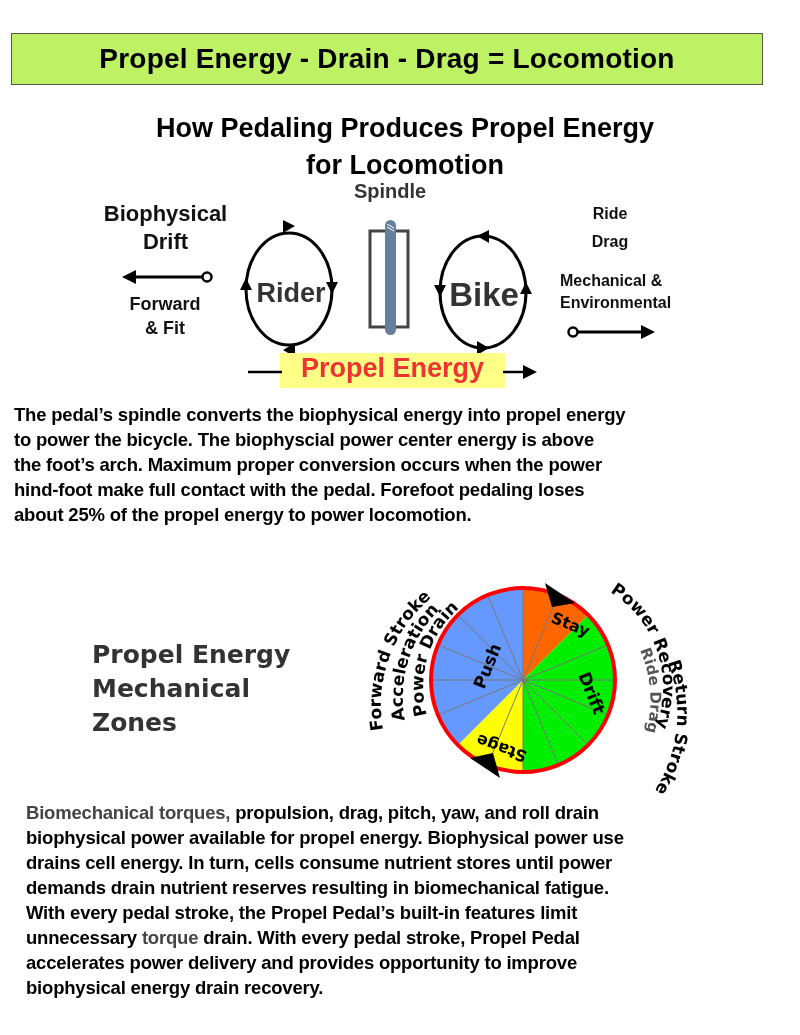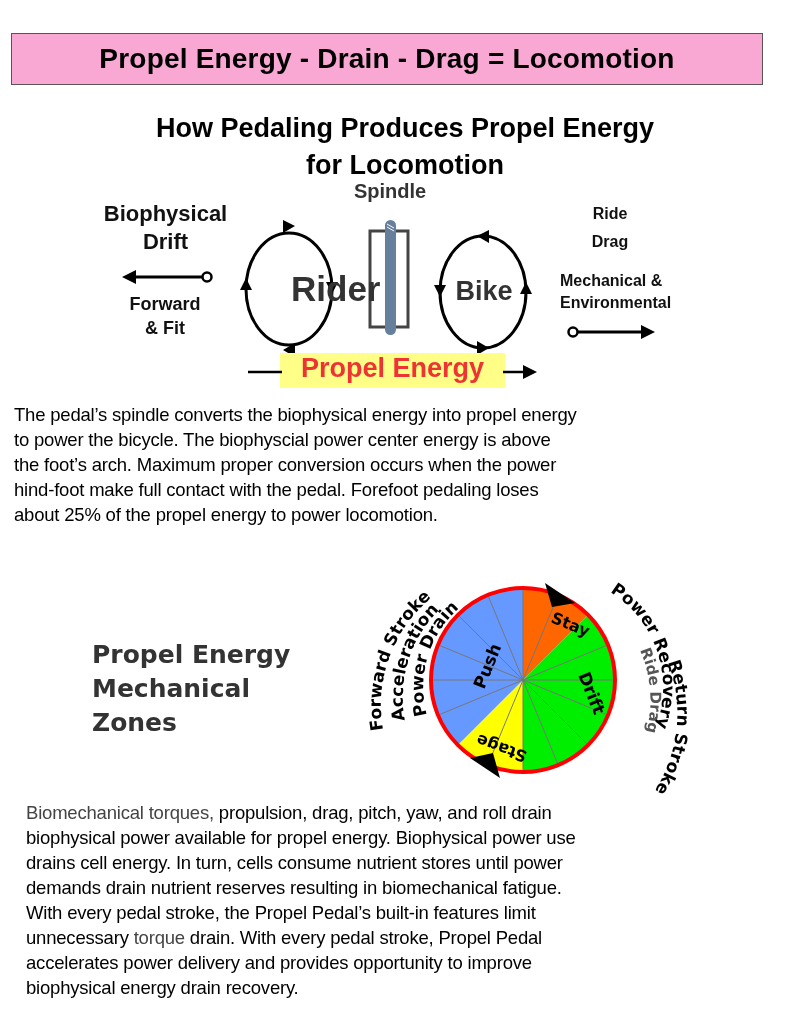--- a/index.html
+++ b/index.html
@@ -1,22 +1,22 @@
 <!DOCTYPE html>
 <html><head>
 <meta charset="utf-8">
 <style>
   html,body{margin:0;padding:0;background:#fff;}
   body{width:800px;height:1035px;position:relative;overflow:hidden;font-family:"DejaVu Sans",sans-serif;}
-  .banner{position:absolute;left:11px;top:33px;width:752px;height:52px;background:#f9a8d4;border:1px solid #555;box-sizing:border-box;display:flex;align-items:center;justify-content:center;}
+  .banner{position:absolute;left:11px;top:33px;width:752px;height:52px;background:#bef264;border:1px solid #555;box-sizing:border-box;display:flex;align-items:center;justify-content:center;}
   .banner span{font-family:"Liberation Sans",sans-serif;font-weight:bold;font-size:28px;color:#000;letter-spacing:0.2px;}
   .subtitle{position:absolute;left:0;top:110px;width:810px;text-align:center;font-family:"Liberation Sans",sans-serif;font-weight:bold;font-size:27px;line-height:37px;color:#000;}
   .abs{position:absolute;}
   .lbl{font-family:"Liberation Sans",sans-serif;font-weight:bold;color:#111;text-align:center;}
-  .para{position:absolute;font-family:"Liberation Sans",sans-serif;font-weight:normal;font-size:18.5px;line-height:25px;color:#000;letter-spacing:-0.2px;}
+  .para{position:absolute;font-family:"Liberation Sans",sans-serif;font-weight:bold;font-size:18.5px;line-height:25px;color:#000;letter-spacing:-0.2px;}
   .gray{color:#444;}
   .zones{position:absolute;left:92px;top:638px;font-family:"DejaVu Sans",sans-serif;font-weight:bold;font-size:25px;line-height:34px;color:#333;}
   svg text{font-family:"DejaVu Sans",sans-serif;font-weight:bold;}
 </style>
 </head>
 <body>
 
 <div class="banner">
   <span>Propel Energy - Drain - Drag = Locomotion</span>
 </div>
@@ -81,22 +81,22 @@
     <polygon points="655,142 641,135 641,149" fill="#000"></polygon>
   </g>
 
   <g>
     <rect x="280" y="163" width="225" height="35" fill="#ffff88"></rect>
     <line x1="248" y1="182" x2="282" y2="182" stroke="#000" stroke-width="2.5"></line>
     <line x1="503" y1="182" x2="526" y2="182" stroke="#000" stroke-width="2.5"></line>
     <polygon points="537,182 523,175 523,189" fill="#000"></polygon>
   </g>
 </svg>
-<div class="abs lbl" style="left:256px;top:269px;width:70px;font-size:35px;color:#333;margin-left:35px;">Rider</div>
-<div class="abs lbl" style="left:449px;top:276px;width:70px;font-size:27px;color:#333;">Bike</div>
+<div class="abs lbl" style="left:256px;top:278px;width:70px;font-size:27px;color:#333;">Rider</div>
+<div class="abs lbl" style="left:449px;top:276px;width:70px;font-size:33px;color:#333;">Bike</div>
 <div class="abs lbl" style="left:280px;top:353px;width:225px;font-size:27px;color:#ee3333;">Propel Energy</div>
 
 <div class="para" style="left:14px;top:402px;">
   <div>The pedal’s spindle converts the biophysical energy into propel energy</div>
   <div>to power the bicycle. The biophyscial power center energy is above</div>
   <div>the foot’s arch. Maximum proper conversion occurs when the power</div>
   <div>hind-foot make full contact with the pedal. Forefoot pedaling loses</div>
   <div>about 25% of the propel energy to power locomotion.</div>
 </div>
 

